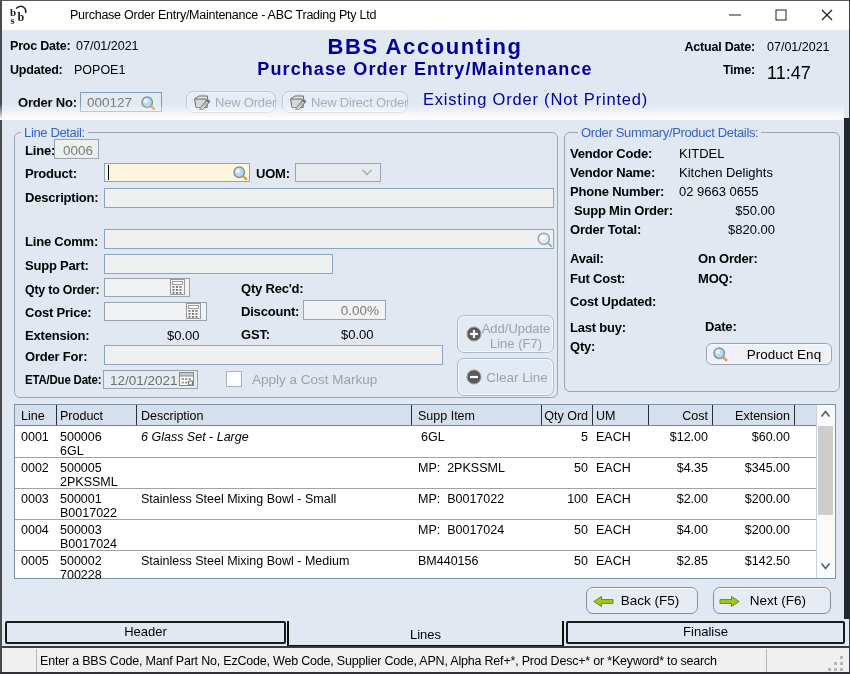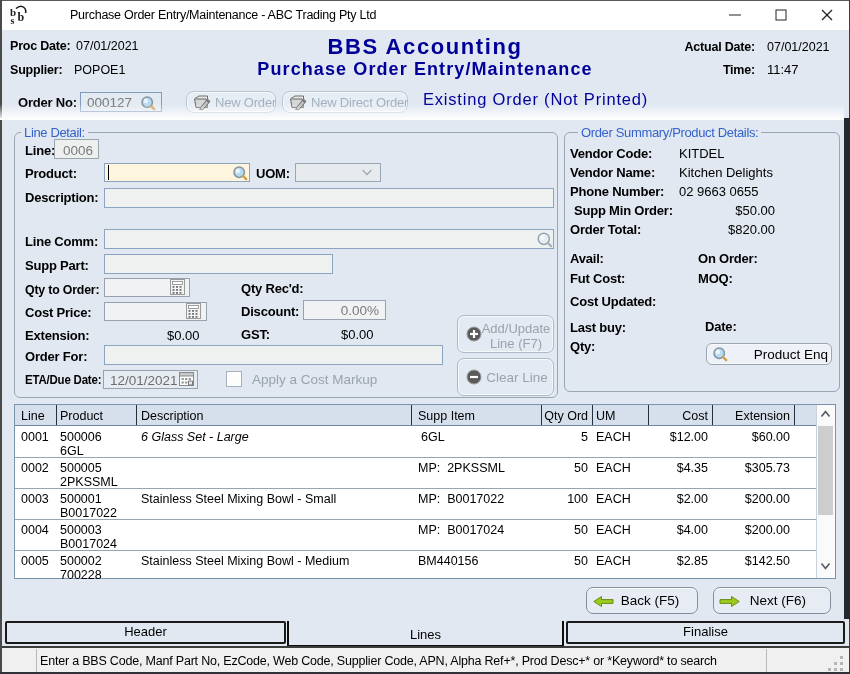--- a/index.html
+++ b/index.html
@@ -37,28 +37,28 @@
 <svg class="abs" style="left:773px;top:7px;" width="16" height="16">
       <rect x="3" y="3" width="10" height="10" fill="none" stroke="#222" stroke-width="1"></rect>
     </svg>
 <svg class="abs" style="left:819px;top:7px;" width="16" height="16">
       <line x1="3" y1="3" x2="13" y2="13" stroke="#222" stroke-width="1.2"></line>
       <line x1="13" y1="3" x2="3" y2="13" stroke="#222" stroke-width="1.2"></line>
     </svg>
 
 <div class="lbl" style="left:10px;top:39px;font-size:12.5px;">Proc Date:</div>
 <div class="val" style="left:76px;top:39px;font-size:12.5px;">07/01/2021</div>
-<div class="lbl" style="left:10px;top:63px;font-size:12.5px;">Supplier:</div>
+<div class="lbl" style="left:10px;top:63px;font-size:12.5px;">Updated:</div>
 <div class="val" style="left:74px;top:63px;font-size:12.5px;">POPOE1</div>
 <div class="abs navy" style="left:0;top:60px;width:850px;text-align:center;font-size:18px;font-weight:bold;letter-spacing:1.1px;line-height:1.1;">Purchase Order Entry/Maintenance</div>
 <div class="abs navy" style="left:0;top:35px;width:850px;text-align:center;font-size:22px;font-weight:bold;letter-spacing:1.6px;line-height:1.1;">BBS Accounting</div>
 <div class="lbl" style="left:600px;top:40px;width:155px;text-align:right;font-size:12.5px;">Actual Date:</div>
 <div class="val" style="left:767px;top:40px;font-size:12.5px;">07/01/2021</div>
 <div class="lbl" style="left:600px;top:63px;width:155px;text-align:right;font-size:12.5px;">Time:</div>
-<div class="val" style="left:767px;top:63px;font-size:13px;">11:47</div>
+<div class="val" style="left:767px;top:63px;font-size:18px;">11:47</div>
 
 <div class="lbl" style="left:18px;top:96px;">Order No:</div>
 <div class="fld" style="left:80px;top:92px;width:82px;height:20px;background:#e3eaf2;border-color:#7f9cbc;"></div>
 <div class="abs" style="left:87px;top:95px;font-size:13.5px;color:#787878;">000127</div>
 <svg class="abs" style="left:140px;top:95px;" width="17" height="17" viewBox="0 0 17 17">
 <circle cx="7.2" cy="7.2" r="5.2" fill="#b7d9f1" stroke="#84959f" stroke-width="1.5"></circle>
 <circle cx="5.9" cy="5.9" r="2.3" fill="#e9f4fc"></circle>
 <line x1="11" y1="11" x2="14.2" y2="14.2" stroke="#cda14a" stroke-width="2.4" stroke-linecap="round"></line>
 </svg>
 <div class="btn" style="left:186px;top:91px;width:90px;height:22px;border-radius:8px;background:#e7edf4;border-color:#bac5d3;"></div>
@@ -213,21 +213,21 @@
 <div class="lbl" style="left:570px;top:295px;">Cost Updated:</div>
 <div class="lbl" style="left:570px;top:321px;">Last buy:</div>
 <div class="lbl" style="left:705px;top:320px;">Date:</div>
 <div class="lbl" style="left:570px;top:340px;">Qty:</div>
 <div class="btn" style="left:706px;top:343px;width:126px;height:22px;border-radius:6px;background:#eef2f8;border-color:#9aa5b3;"></div>
 <svg class="abs" style="left:712px;top:346px;" width="17" height="17" viewBox="0 0 17 17">
 <circle cx="7.2" cy="7.2" r="5.2" fill="#b7d9f1" stroke="#84959f" stroke-width="1.5"></circle>
 <circle cx="5.9" cy="5.9" r="2.3" fill="#e9f4fc"></circle>
 <line x1="11" y1="11" x2="14.2" y2="14.2" stroke="#cda14a" stroke-width="2.4" stroke-linecap="round"></line>
 </svg>
-<div class="abs" style="left:740px;top:347px;width:88px;text-align:right;font-size:13.5px;color:#000;">Product Enq</div>
+<div class="abs" style="left:740px;top:347px;width:88px;text-align:center;font-size:13.5px;color:#000;">Product Enq</div>
 
 <div class="abs" style="left:14px;top:404px;width:822px;height:175px;background:#ffffff;border:1px solid #7a93ad;box-sizing:border-box;"></div>
 <div class="abs" style="left:15px;top:405px;width:801px;height:21px;background:#d6e0ec;border-bottom:1px solid #6f86a0;box-sizing:border-box;"></div>
 
 <div class="t" style="left:21px;top:409px;">Line</div>
 <div class="t" style="left:60px;top:409px;">Product</div>
 <div class="t" style="left:141px;top:409px;">Description</div>
 <div class="t" style="left:418px;top:409px;">Supp Item</div>
 <div class="t" style="left:500px;top:409px;width:88px;text-align:right;">Qty Ord</div>
 <div class="t" style="left:596px;top:409px;">UM</div>
@@ -254,21 +254,21 @@
 <div class="t" style="left:700px;top:430px;width:90px;text-align:right;">$60.00</div>
 <div class="abs" style="left:15px;top:457px;width:801px;height:1px;background:#9aa4ae;"></div>
 
 <div class="t" style="left:21px;top:461px;">0002</div>
 <div class="t" style="left:60px;top:461px;">500005</div>
 <div class="t" style="left:60px;top:475px;">2PKSSML</div>
 <div class="t" style="left:418px;top:461px;">MP:&nbsp; 2PKSSML</div>
 <div class="t" style="left:500px;top:461px;width:88px;text-align:right;">50</div>
 <div class="t" style="left:596px;top:461px;">EACH</div>
 <div class="t" style="left:620px;top:461px;width:88px;text-align:right;">$4.35</div>
-<div class="t" style="left:700px;top:461px;width:90px;text-align:right;">$305.73</div>
+<div class="t" style="left:700px;top:461px;width:90px;text-align:right;">$345.00</div>
 <div class="abs" style="left:15px;top:488px;width:801px;height:1px;background:#9aa4ae;"></div>
 
 <div class="t" style="left:21px;top:492px;">0003</div>
 <div class="t" style="left:60px;top:492px;">500001</div>
 <div class="t" style="left:60px;top:506px;">B0017022</div>
 <div class="t" style="left:141px;top:492px;">Stainless Steel Mixing Bowl - Small</div>
 <div class="t" style="left:418px;top:492px;">MP:&nbsp; B0017022</div>
 <div class="t" style="left:500px;top:492px;width:88px;text-align:right;">100</div>
 <div class="t" style="left:596px;top:492px;">EACH</div>
 <div class="t" style="left:620px;top:492px;width:88px;text-align:right;">$2.00</div>

